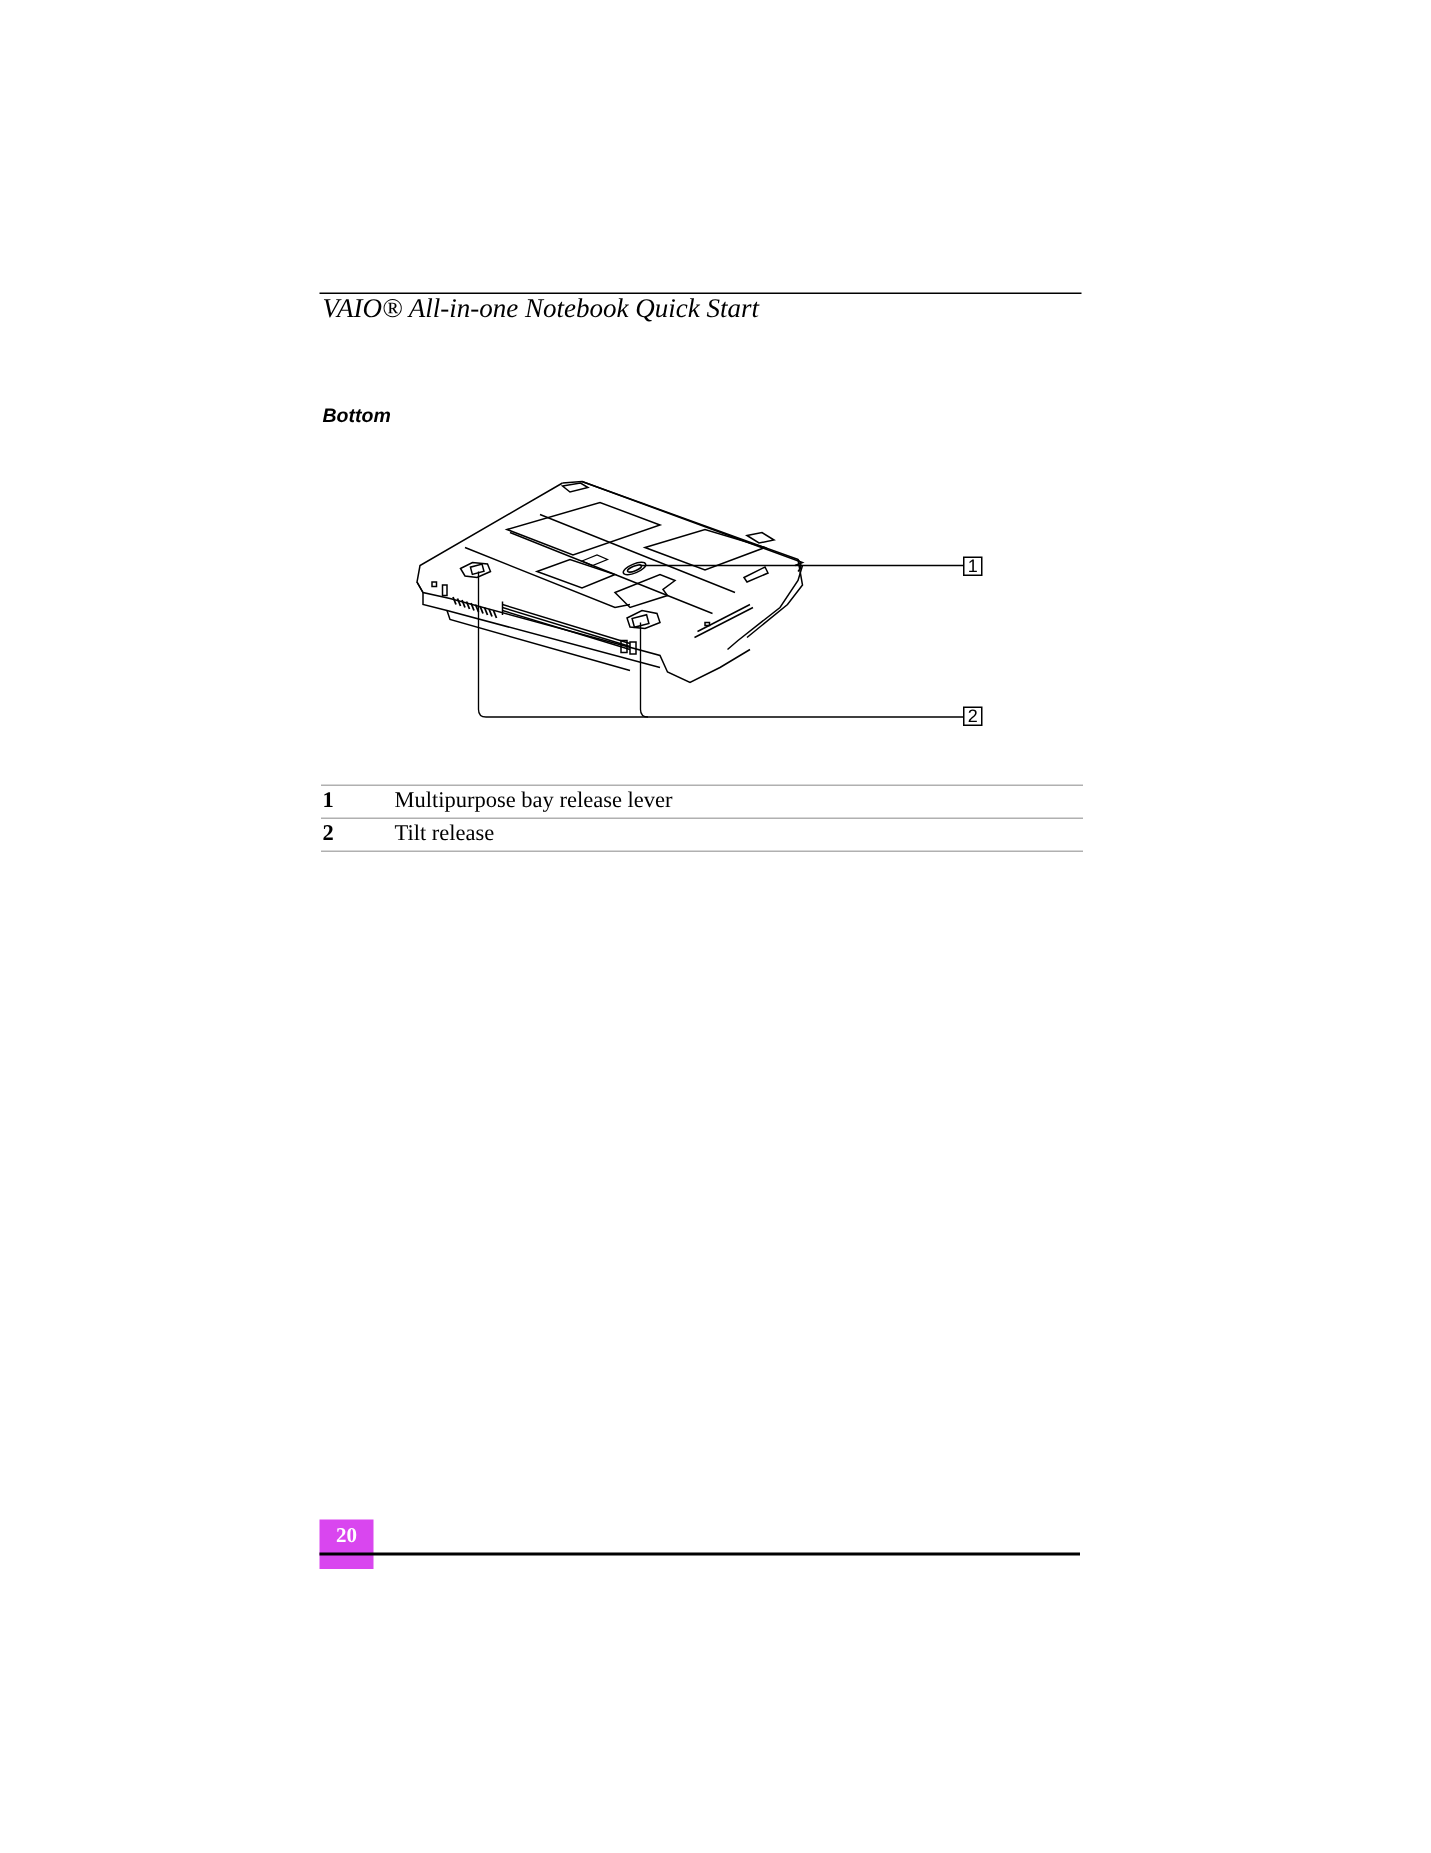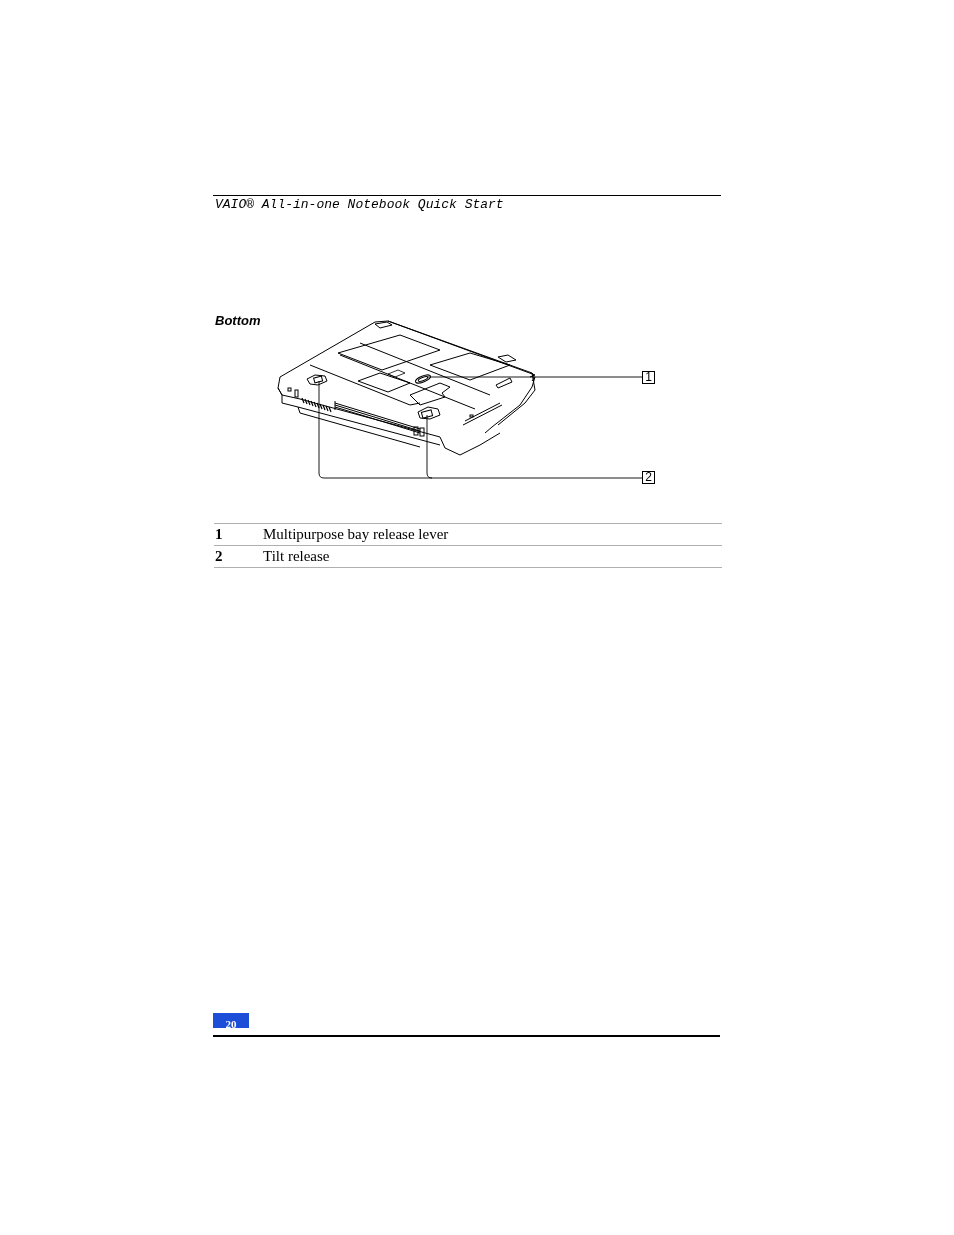--- a/index.html
+++ b/index.html
@@ -1,27 +1,27 @@
 <!DOCTYPE html>
 <html><head>
 <meta charset="utf-8">
 <style>
   html, body { margin: 0; padding: 0; background: #ffffff; }
   body { width: 954px; height: 1235px; position: relative; overflow: hidden; font-family: "Liberation Serif", serif; color: #000; }
   .header-rule { position: absolute; left: 213px; top: 195px; width: 508px; height: 1px; background: #000; }
-  .running-header { position: absolute; left: 215px; top: 197px; font-family: Liberation Mono, monospace; font-style: italic; font-size: 13px; line-height: 16px; }
-  .section-title { position: absolute; left: 215px; top: 269px; font-family: "Liberation Sans", sans-serif; font-style: italic; font-weight: bold; font-size: 13px; line-height: 16px; margin-top: 44px; }
+  .running-header { position: absolute; left: 215px; top: 197px; font-family: Liberation Serif, serif; font-style: italic; font-size: 18px; line-height: 16px; }
+  .section-title { position: absolute; left: 215px; top: 269px; font-family: "Liberation Sans", sans-serif; font-style: italic; font-weight: bold; font-size: 13px; line-height: 16px; }
   .figure { position: absolute; left: 270px; top: 315px; width: 400px; height: 175px; }
   .callout-box { position: absolute; width: 13px; height: 13px; border: 1px solid #000; box-sizing: border-box; font-family: "Liberation Sans", sans-serif; font-size: 12px; line-height: 11px; text-align: center; background: #fff; }
   .legend { position: absolute; left: 214px; top: 523px; width: 508px; border-top: 1px solid #b0b0b0; }
   .legend-row { display: flex; height: 21px; border-bottom: 1px solid #b0b0b0; align-items: center; font-size: 15px; }
   .legend-num { width: 48px; font-weight: bold; padding-left: 1px; }
   .legend-text { flex: 1; }
   .footer-rule { position: absolute; left: 213px; top: 1035px; width: 507px; height: 2px; background: #000; }
-  .page-num { position: absolute; left: 213px; top: 1013px; width: 36px; height: 15px; background: #1d4ed8; color: #fff; font-weight: bold; font-size: 11px; line-height: 23px; text-align: center; }
+  .page-num { position: absolute; left: 213px; top: 1013px; width: 36px; height: 33px; background: #d946ef; color: #fff; font-weight: bold; font-size: 14px; line-height: 23px; text-align: center; }
 </style>
 </head>
 <body>
 
 <div class="header-rule"></div>
 <div class="running-header">VAIO® All-in-one Notebook Quick Start</div>
 
 <div class="section-title">Bottom</div>
 
 <div class="figure">

